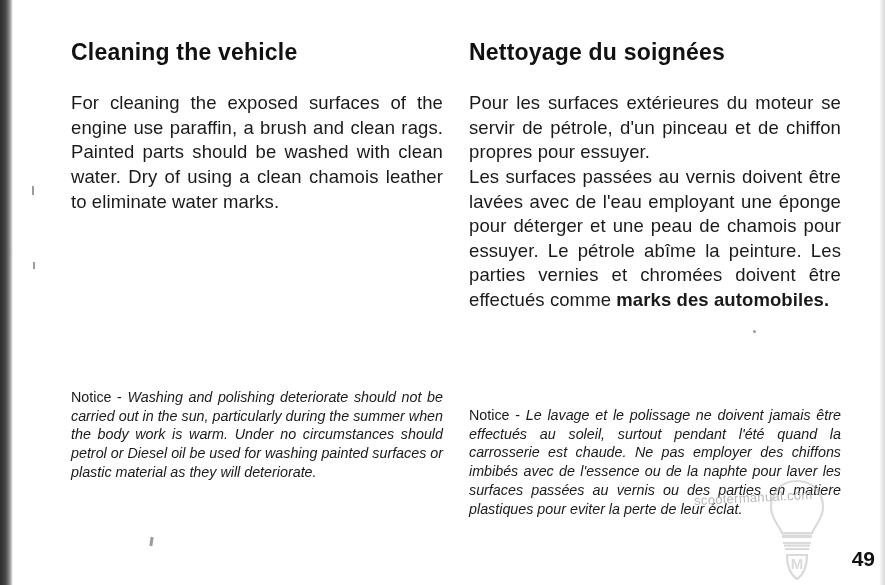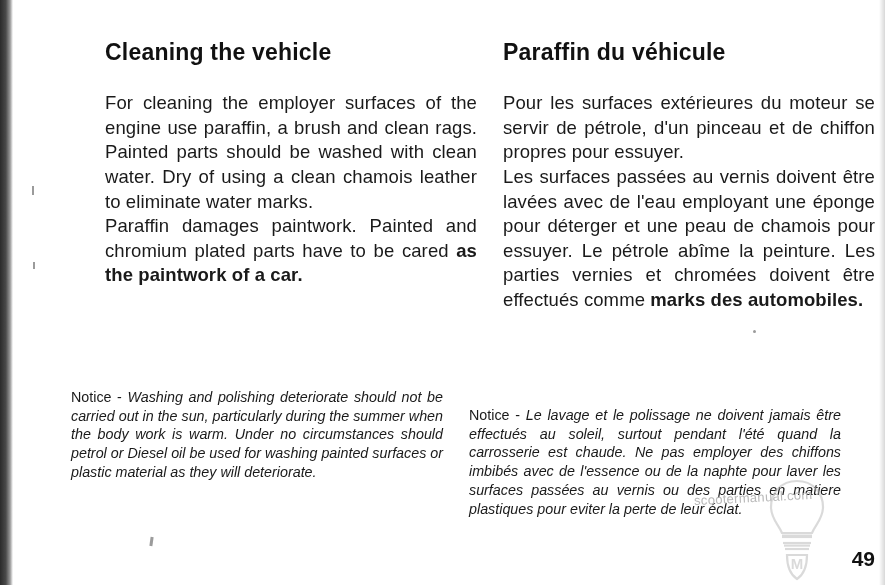--- a/index.html
+++ b/index.html
@@ -47,21 +47,20 @@
     left: 0;
     top: 0;
     width: 872px;
     height: 585px;
   }
 
   .col {
     position: absolute;
     top: 40px;
     width: 372px;
-    margin-left: 34px;
   }
   .col-left  { left: 58px; }
   .col-right { left: 456px; }
 
   h1.heading {
     font-size: 23px;
     font-weight: bold;
     letter-spacing: 0.2px;
     margin: 0 0 26px 0;
     line-height: 1.1;
@@ -146,27 +145,26 @@
 
 <div class="page-edge-left"></div>
 <div class="page-edge-right"></div>
 
 <div class="sheet">
   <div class="columns">
 
     <div class="col col-left">
       <h1 class="heading">Cleaning the vehicle</h1>
       <div class="body-text">
-        <p>For cleaning the employer surfaces of the engine use paraffin, a brush and clean rags. Painted parts should be washed with clean water. Dry of using a clean chamois leather to eliminate water marks.</p>
-        <p><span>Paraffin damages paintwork. Painted and chromium plated parts have to be cared </span><b>as the paintwork of a car.</b></p>
+        <p>For cleaning the exposed surfaces of the engine use paraffin, a brush and clean rags. Painted parts should be washed with clean water. Dry of using a clean chamois leather to eliminate water marks.</p>
       </div>
     </div>
 
     <div class="col col-right">
-      <h1 class="heading">Paraffin du véhicule</h1>
+      <h1 class="heading">Nettoyage du soignées</h1>
       <div class="body-text">
         <p>Pour les surfaces extérieures du moteur se servir de pétrole, d'un pinceau et de chiffon propres pour essuyer.</p>
         <p><span>Les surfaces passées au vernis doivent être lavées avec de l'eau employant une éponge pour déterger et une peau de chamois pour essuyer. Le pétrole abîme la peinture. Les parties vernies et chromées doivent être effectués comme </span><b>marks des automobiles.</b></p>
       </div>
     </div>
 
     <div class="notice notice-left">
       <span class="lead">Notice - </span><span>Washing and polishing deteriorate should not be carried out in the sun, particularly during the summer when the body work is warm. Under no circumstances should petrol or Diesel oil be used for washing painted surfaces or plastic material as they will deteriorate.</span>
     </div>
 

